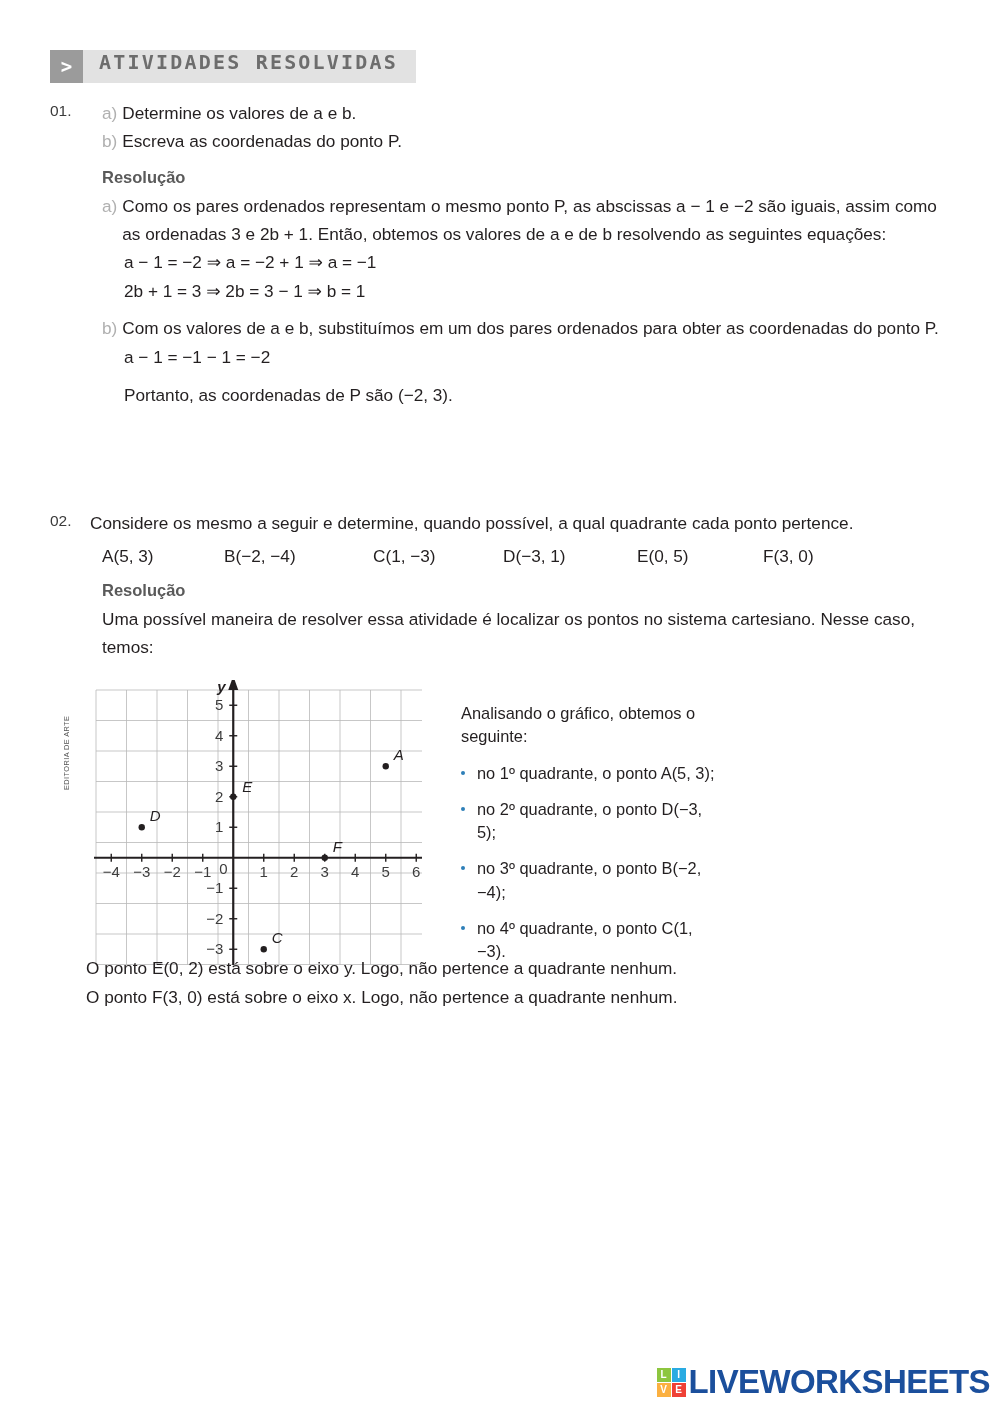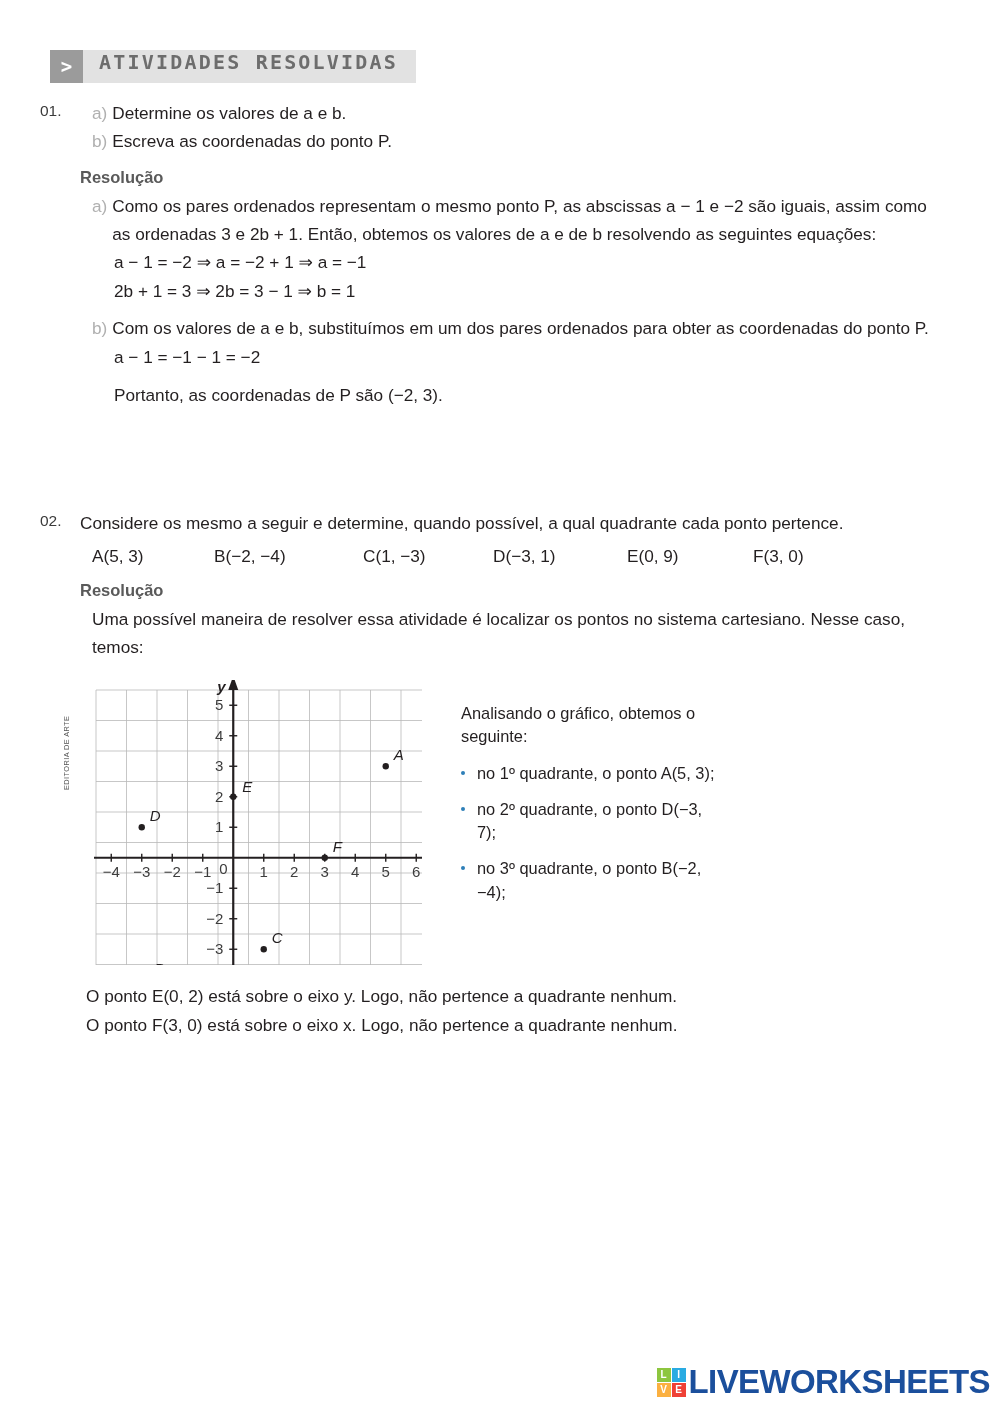--- a/index.html
+++ b/index.html
@@ -47,21 +47,21 @@
     font-family: "DejaVu Sans Mono", monospace;
     font-size: 20px;
     font-weight: bold;
     letter-spacing: 2.2px;
     color: #6d6d6d;
   }
 
   
   .exercise {
     position: absolute;
-    left: 40px;
+    left: 50px;
     width: 905px;
   }
   .ex-num {
     position: absolute;
     left: 0;
     top: 2px;
     font-size: 15.5px;
     color: #3b3b3b;
     width: 36px;
   }
@@ -83,21 +83,21 @@
     color: #b0b0b0;
     margin-right: 5px;
     flex: 0 0 auto;
   }
   .sub-text { flex: 1 1 auto; }
 
   .res-head {
     font-size: 16.5px;
     font-weight: bold;
     color: #5a5a5a;
-    margin-left: 0;
+    margin-left: 12px;
     margin-top: 12px;
     margin-bottom: 6px;
   }
   .indent { margin-left: 12px; }
   .eq {
     font-size: 17.2px;
     line-height: 1.65;
     margin-left: 34px;
   }
 
@@ -171,21 +171,21 @@
     height: 4px;
     border-radius: 50%;
     background: #2e7fb8;
   }
   .bullet-text { flex: 1 1 auto; }
 
   
   .closing {
     position: absolute;
     left: 86px;
-    top: 982px;
+    top: 954px;
     width: 880px;
     font-size: 17.2px;
     line-height: 1.68;
   }
 
   
   .footer-logo {
     position: absolute;
     right: 10px;
     bottom: 12px;
@@ -267,21 +267,21 @@
 <div class="exercise" style="top:510px;">
   <div class="ex-num">02.</div>
   <div class="ex-body">
     <div class="line">Considere os mesmo a seguir e determine, quando possível, a qual quadrante cada ponto pertence.</div>
 
     <div class="points-row">
       <span class="pt0">A(5, 3)</span>
       <span class="pt1">B(−2, −4)</span>
       <span class="pt2">C(1, −3)</span>
       <span class="pt3">D(−3, 1)</span>
-      <span class="pt4">E(0, 9)</span>
+      <span class="pt4">E(0, 5)</span>
       <span>F(3, 0)</span>
     </div>
 
     <div class="res-head" style="margin-top:14px;">Resolução</div>
     <div class="line indent">Uma possível maneira de resolver essa atividade é localizar os pontos no sistema cartesiano. Nesse caso, temos:</div>
   </div>
 </div>
 
 <div class="figure">
   <div class="credit">EDITORIA DE ARTE</div>
@@ -390,27 +390,33 @@
   <div class="bullet-item">
     <div class="bullet-dot">
         <i></i>
       </div>
     <div class="bullet-text">no 1º quadrante, o ponto A(5, 3);</div>
   </div>
   <div class="bullet-item">
     <div class="bullet-dot">
         <i></i>
       </div>
-    <div class="bullet-text">no 2º quadrante, o ponto D(−3, 7);</div>
+    <div class="bullet-text">no 2º quadrante, o ponto D(−3, 5);</div>
   </div>
   <div class="bullet-item">
     <div class="bullet-dot">
         <i></i>
       </div>
     <div class="bullet-text">no 3º quadrante, o ponto B(−2, −4);</div>
+  </div>
+  <div class="bullet-item">
+    <div class="bullet-dot">
+        <i></i>
+      </div>
+    <div class="bullet-text">no 4º quadrante, o ponto C(1, −3).</div>
   </div>
 </div>
 
 <div class="closing">
   <div>O ponto E(0, 2) está sobre o eixo y. Logo, não pertence a quadrante nenhum.</div>
   <div>O ponto F(3, 0) está sobre o eixo x. Logo, não pertence a quadrante nenhum.</div>
 </div>
 
 <div class="footer-logo">
   <div class="logo-blocks">

